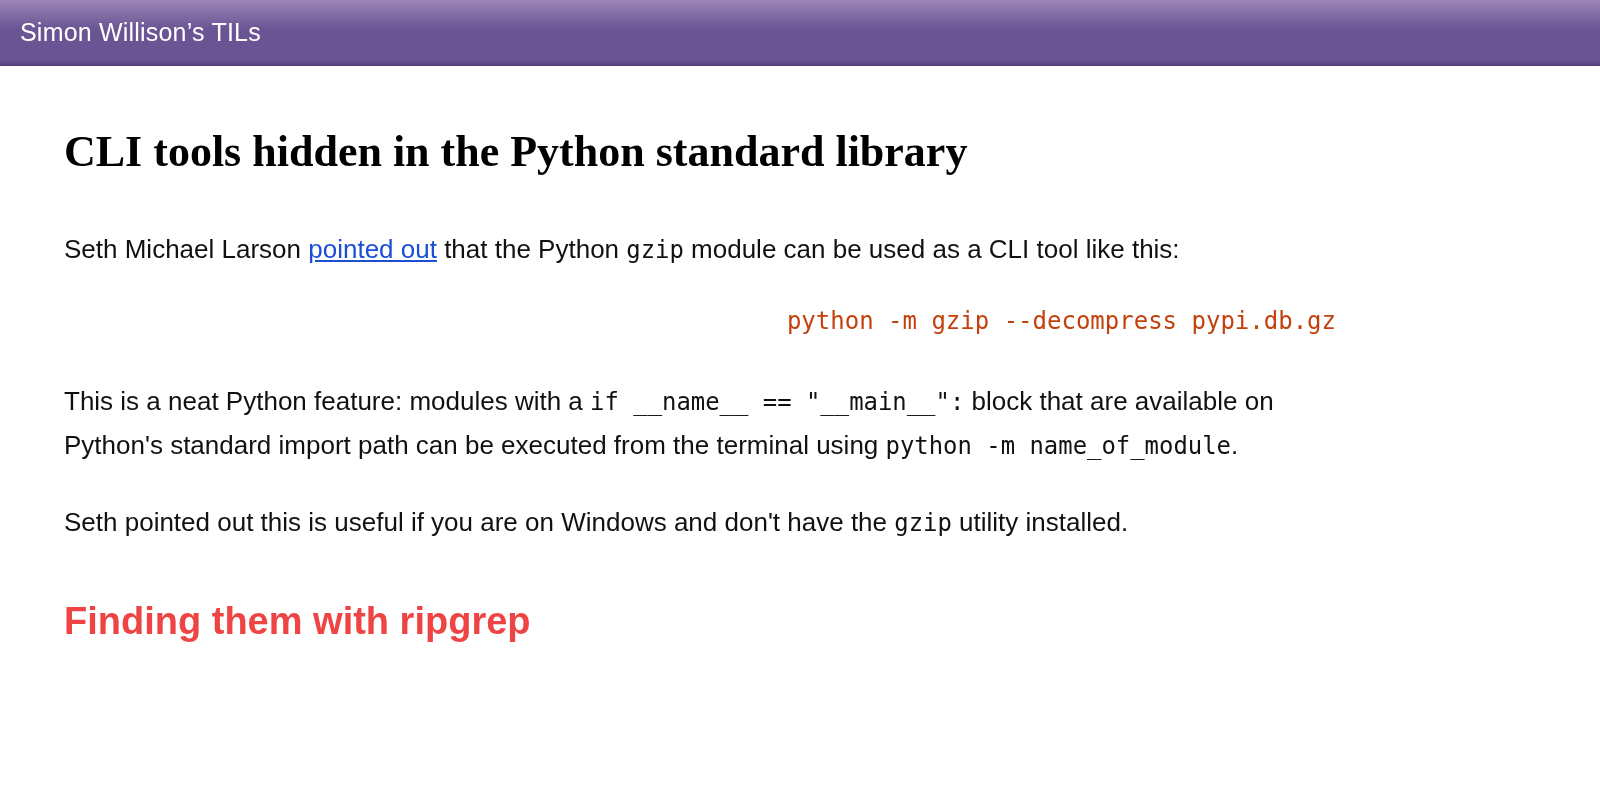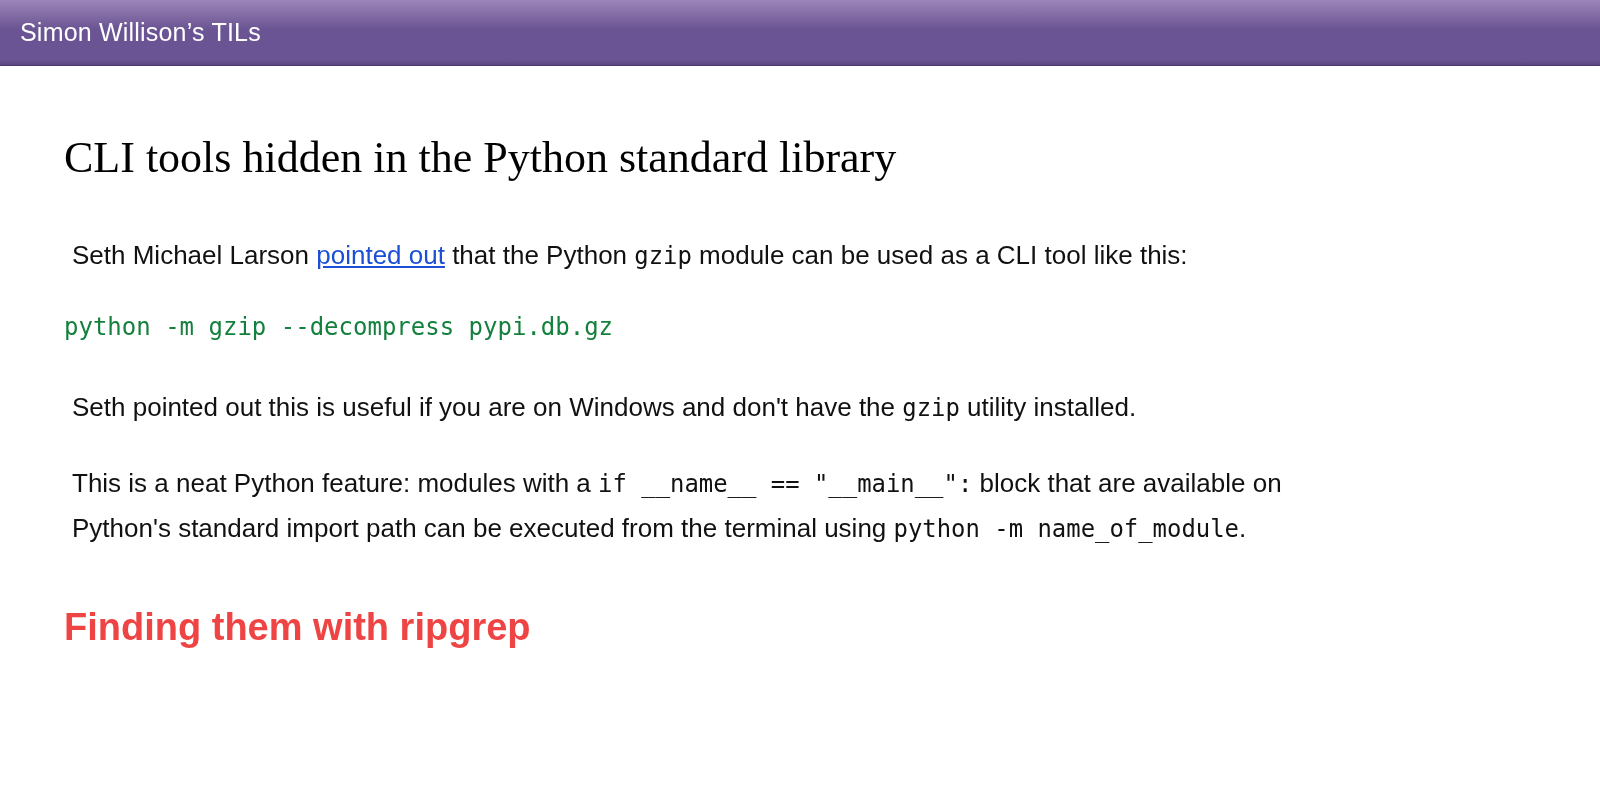--- a/index.html
+++ b/index.html
@@ -24,46 +24,47 @@
     font-weight: 400;
     text-decoration: none;
     letter-spacing: 0.2px;
   }
   .content {
     max-width: 1400px;
     padding: 40px 64px 60px 64px;
   }
   h1.page-title {
     font-family: Georgia, "Times New Roman", serif;
-    font-weight: 400;
+    font-weight: 700;
     font-size: 44px;
-    margin: 26px 0 50px 0;
+    margin: 20px 0 50px 0;
     color: #000;
   }
   p.body-para {
     font-size: 26px;
     line-height: 1.7;
-    margin: 0 0 32px 8px;
+    margin: 0 0 32px 0;
     color: #111;
   }
   a.inline-link {
     color: #1a4fd6;
     text-decoration: underline;
   }
   code.inline-code, .code-span {
     font-family: "Menlo", "Consolas", "DejaVu Sans Mono", monospace;
     font-size: 0.92em;
   }
   pre.code-block {
     font-family: "Menlo", "Consolas", "DejaVu Sans Mono", monospace;
     font-size: 24px;
     line-height: 1.5;
     margin: 0 0 40px 0;
     white-space: pre;
-    color: #15803d;
+    color: #c2410c;
+    text-align: right;
   }
   h2.section-heading {
     font-family: Arial, Helvetica, sans-serif;
     font-weight: 800;
     font-size: 38px;
     margin: 56px 0 24px 0;
     color: #ef4444;
   }
 </style>
 </head>
@@ -77,23 +78,23 @@
 
   <h1 class="page-title">CLI tools hidden in the Python standard library</h1>
 
   <p class="body-para">
     <span>Seth Michael Larson </span><a href="#" class="inline-link">pointed out</a><span> that the Python </span><code class="inline-code">gzip</code><span> module can be used as a CLI tool like this:</span>
   </p>
 
   <pre class="code-block">python -m gzip --decompress pypi.db.gz</pre>
 
   <p class="body-para">
-    <span>Seth pointed out this is useful if you are on Windows and don't have the </span><code class="inline-code">gzip</code><span> utility installed.</span>
+    <span>This is a neat Python feature: modules with a </span><code class="inline-code">if __name__ == "__main__":</code><span> block that are available on Python's standard import path can be executed from the terminal using </span><code class="inline-code">python -m name_of_module</code><span>.</span>
   </p>
 
   <p class="body-para">
-    <span>This is a neat Python feature: modules with a </span><code class="inline-code">if __name__ == "__main__":</code><span> block that are available on Python's standard import path can be executed from the terminal using </span><code class="inline-code">python -m name_of_module</code><span>.</span>
+    <span>Seth pointed out this is useful if you are on Windows and don't have the </span><code class="inline-code">gzip</code><span> utility installed.</span>
   </p>
 
 
   <h2 class="section-heading">Finding them with ripgrep</h2>
 
 </main>
 
 </body></html>

